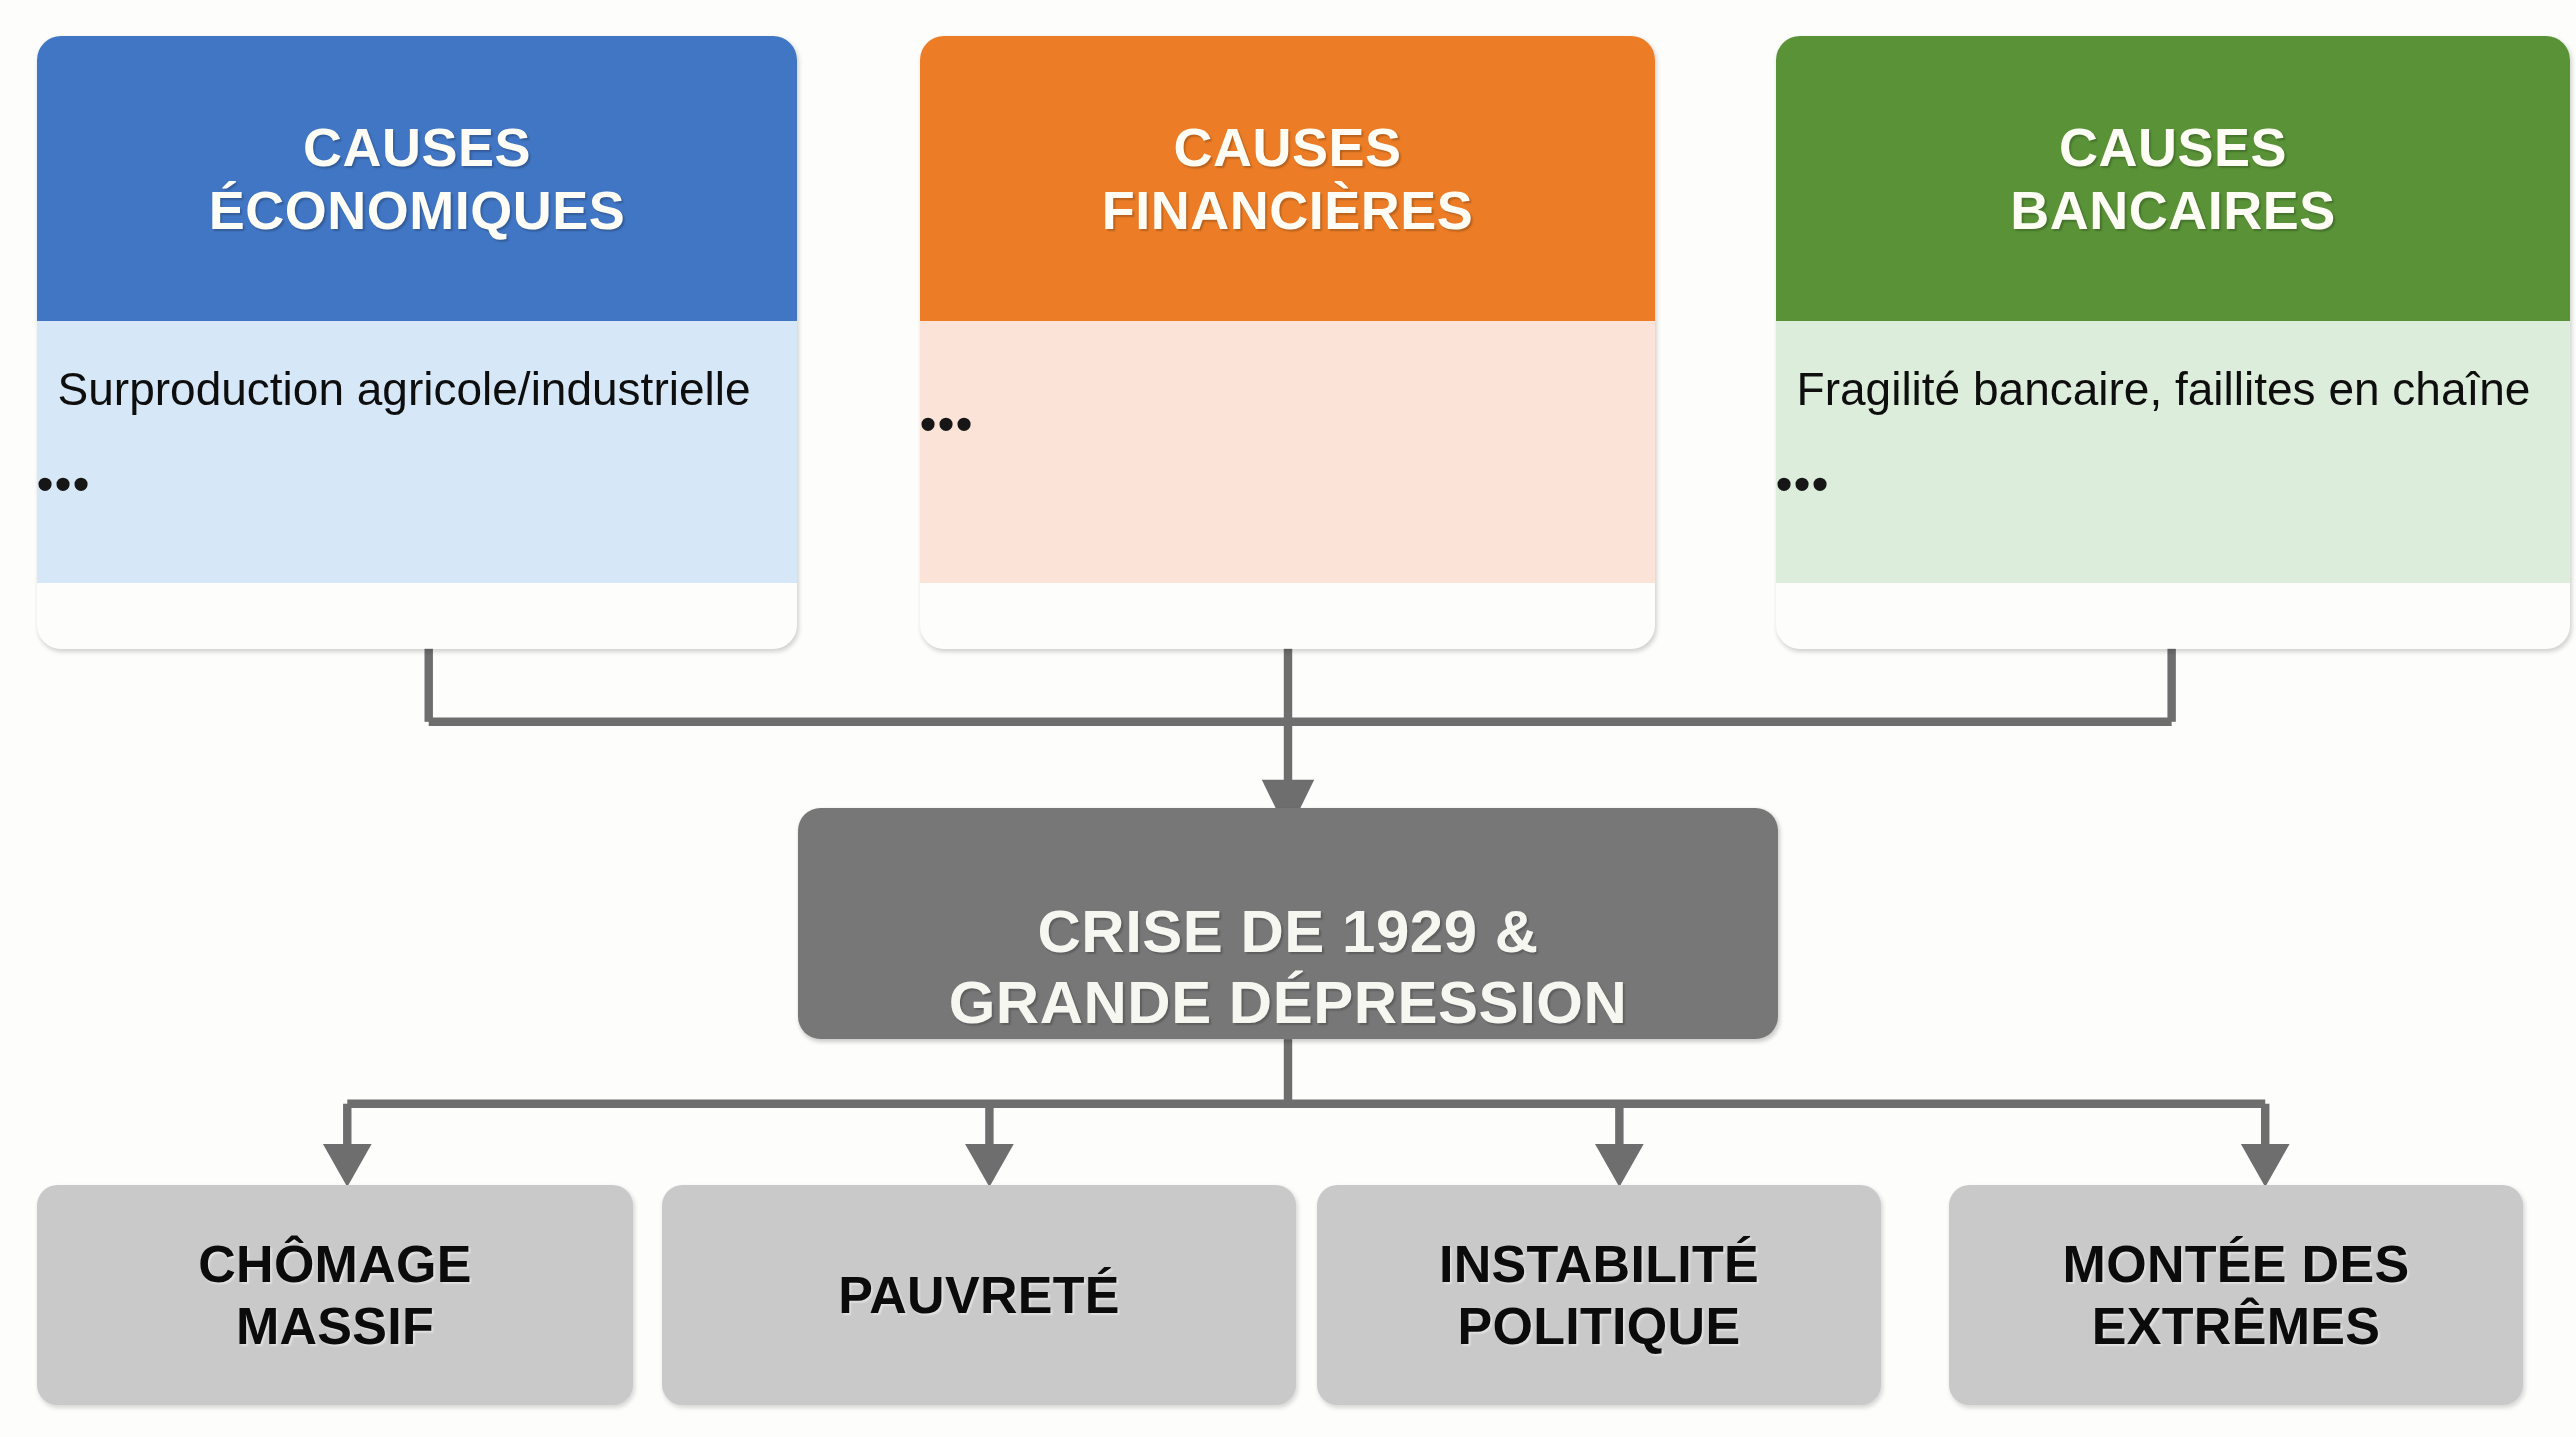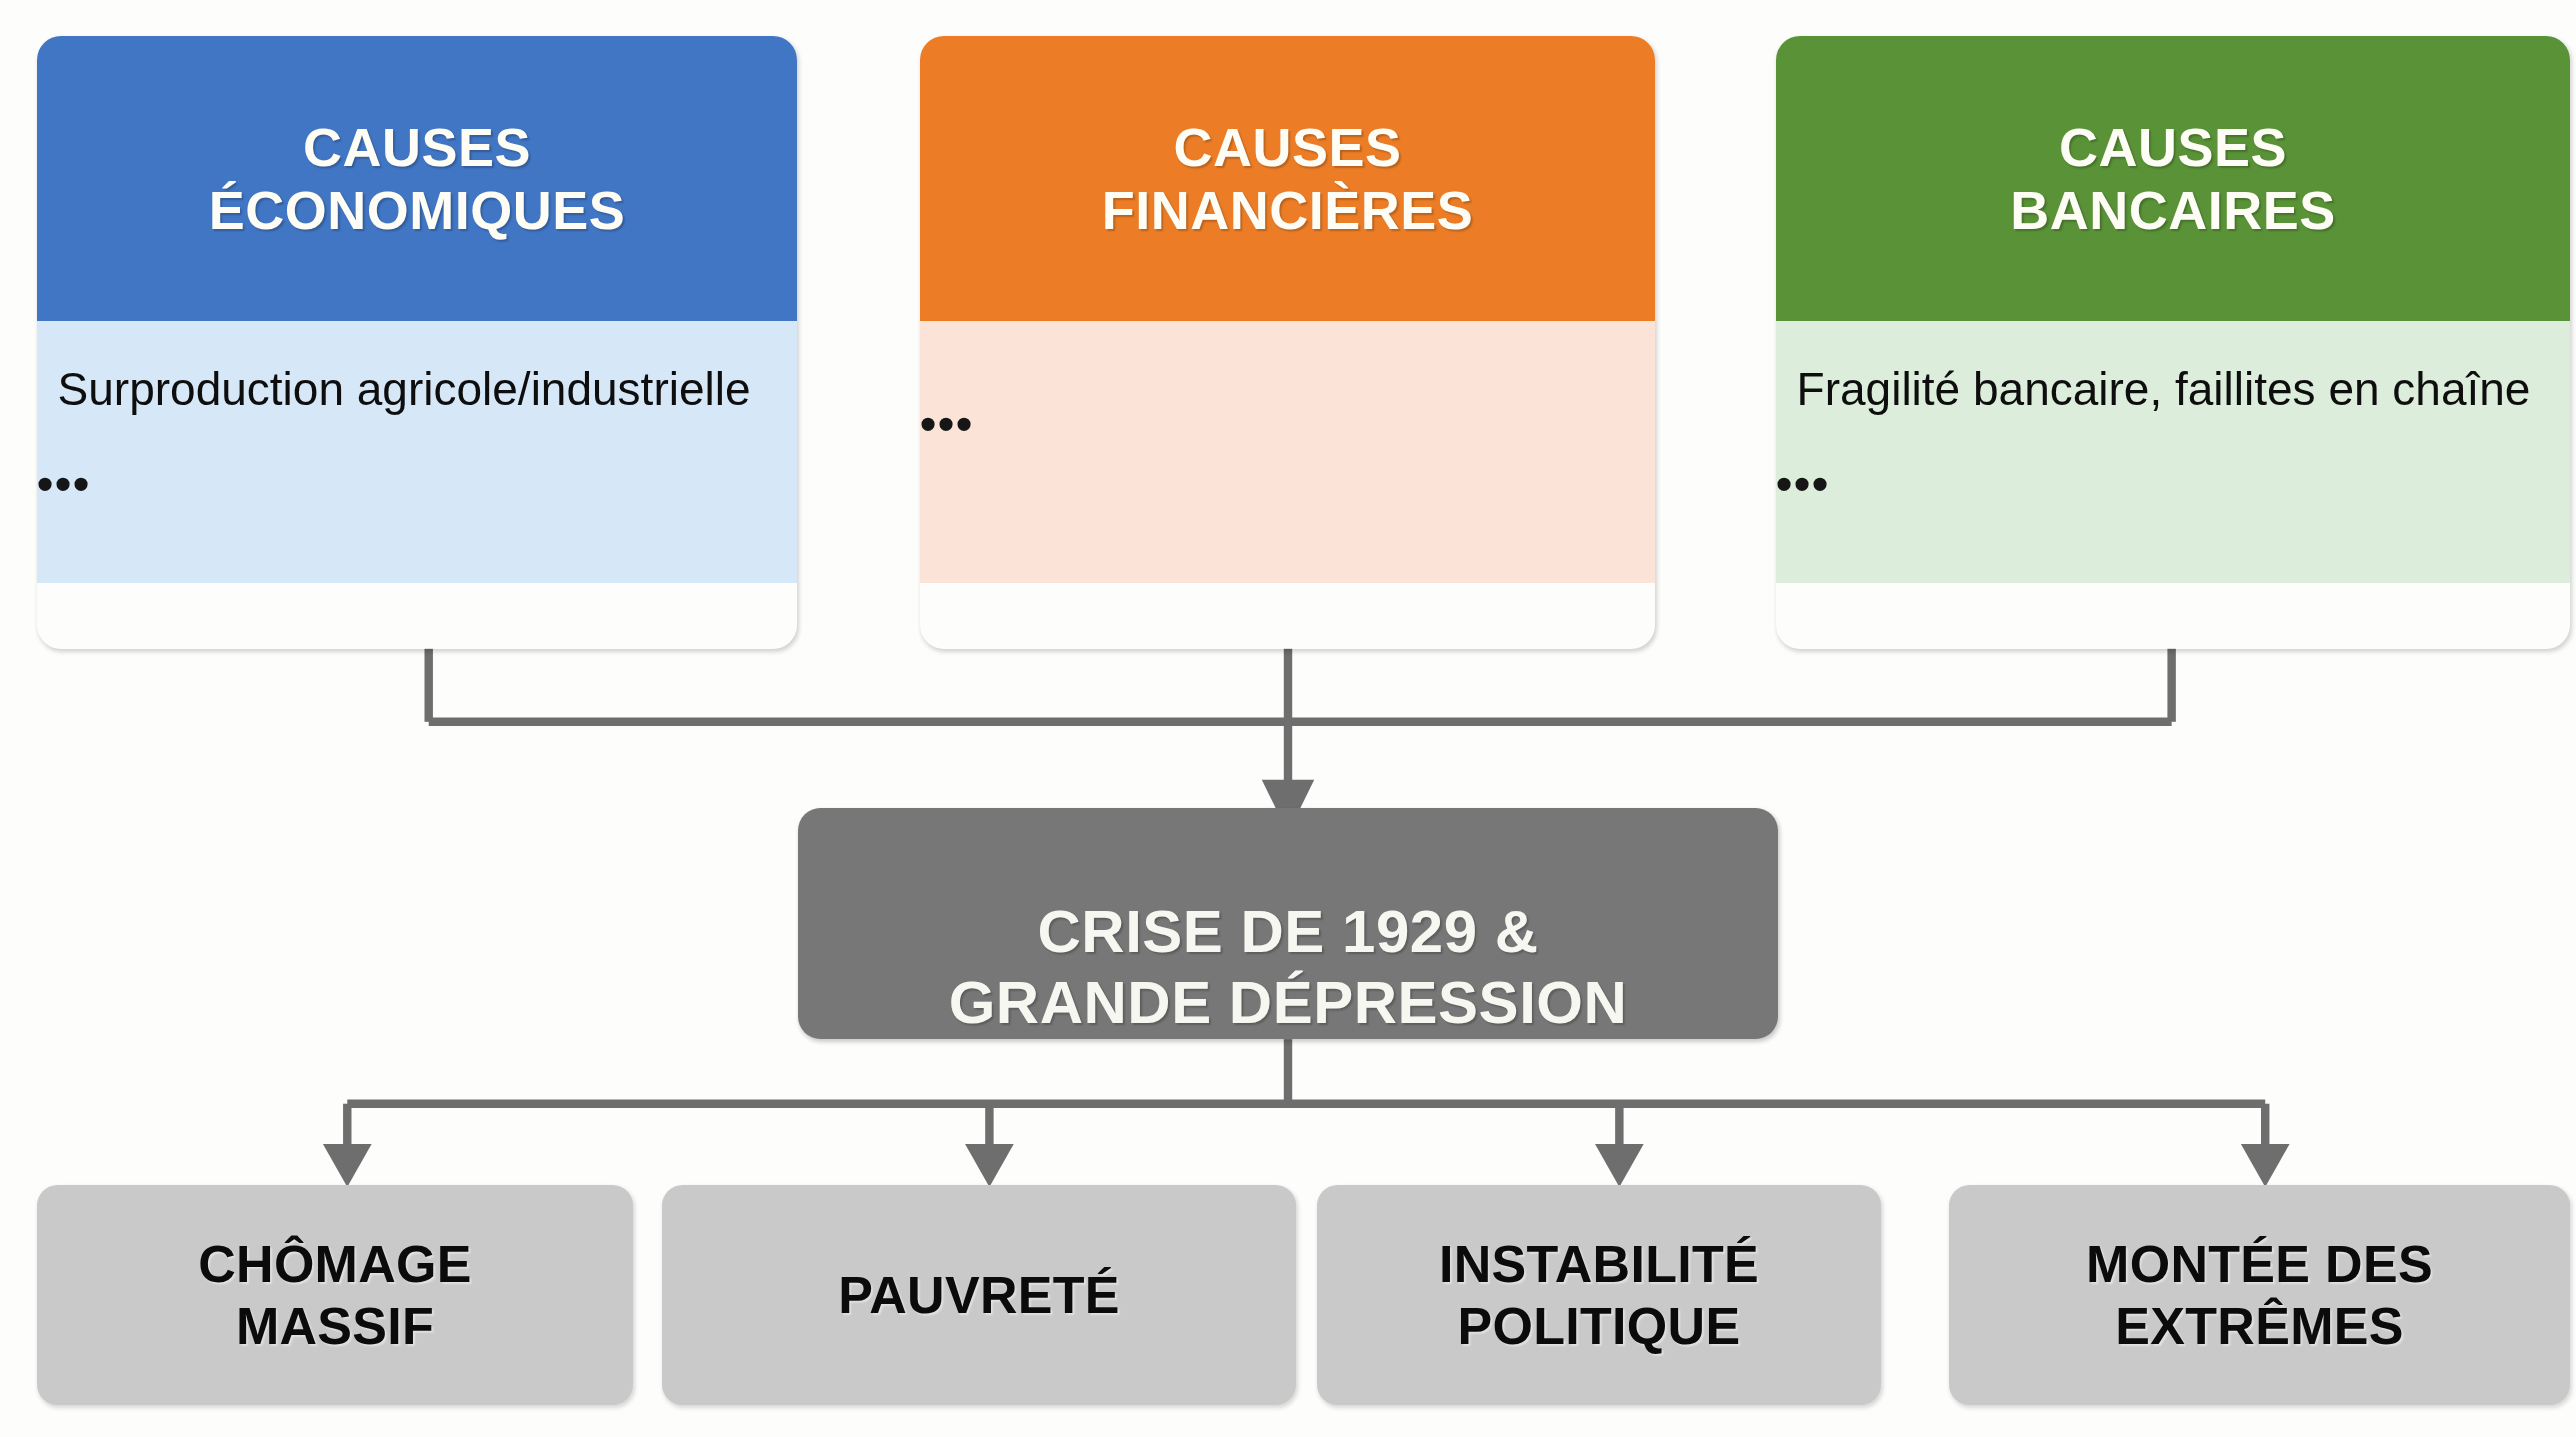--- a/index.html
+++ b/index.html
@@ -113,21 +113,21 @@
     font-weight: 700;
     line-height: 1.2;
     text-align: center;
     letter-spacing: 0.3px;
     white-space: pre-line;
     text-shadow: 1.9px 1.9px 1.9px rgba(255,255,255,0.45);
   }
   #cons-0 { left: 37px;   width: 596px; }
   #cons-1 { left: 662px;  width: 634px; }
   #cons-2 { left: 1317px; width: 564px; align-items: center; }
-  #cons-3 { left: 1949px; width: 621px; }
+  #cons-3 { left: 1949px; width: 574px; }
 
   
   #connectors {
     position: absolute;
     left: 0; top: 0;
     width: 2576px;
     height: 1438px;
     pointer-events: none;
   }
 </style>

